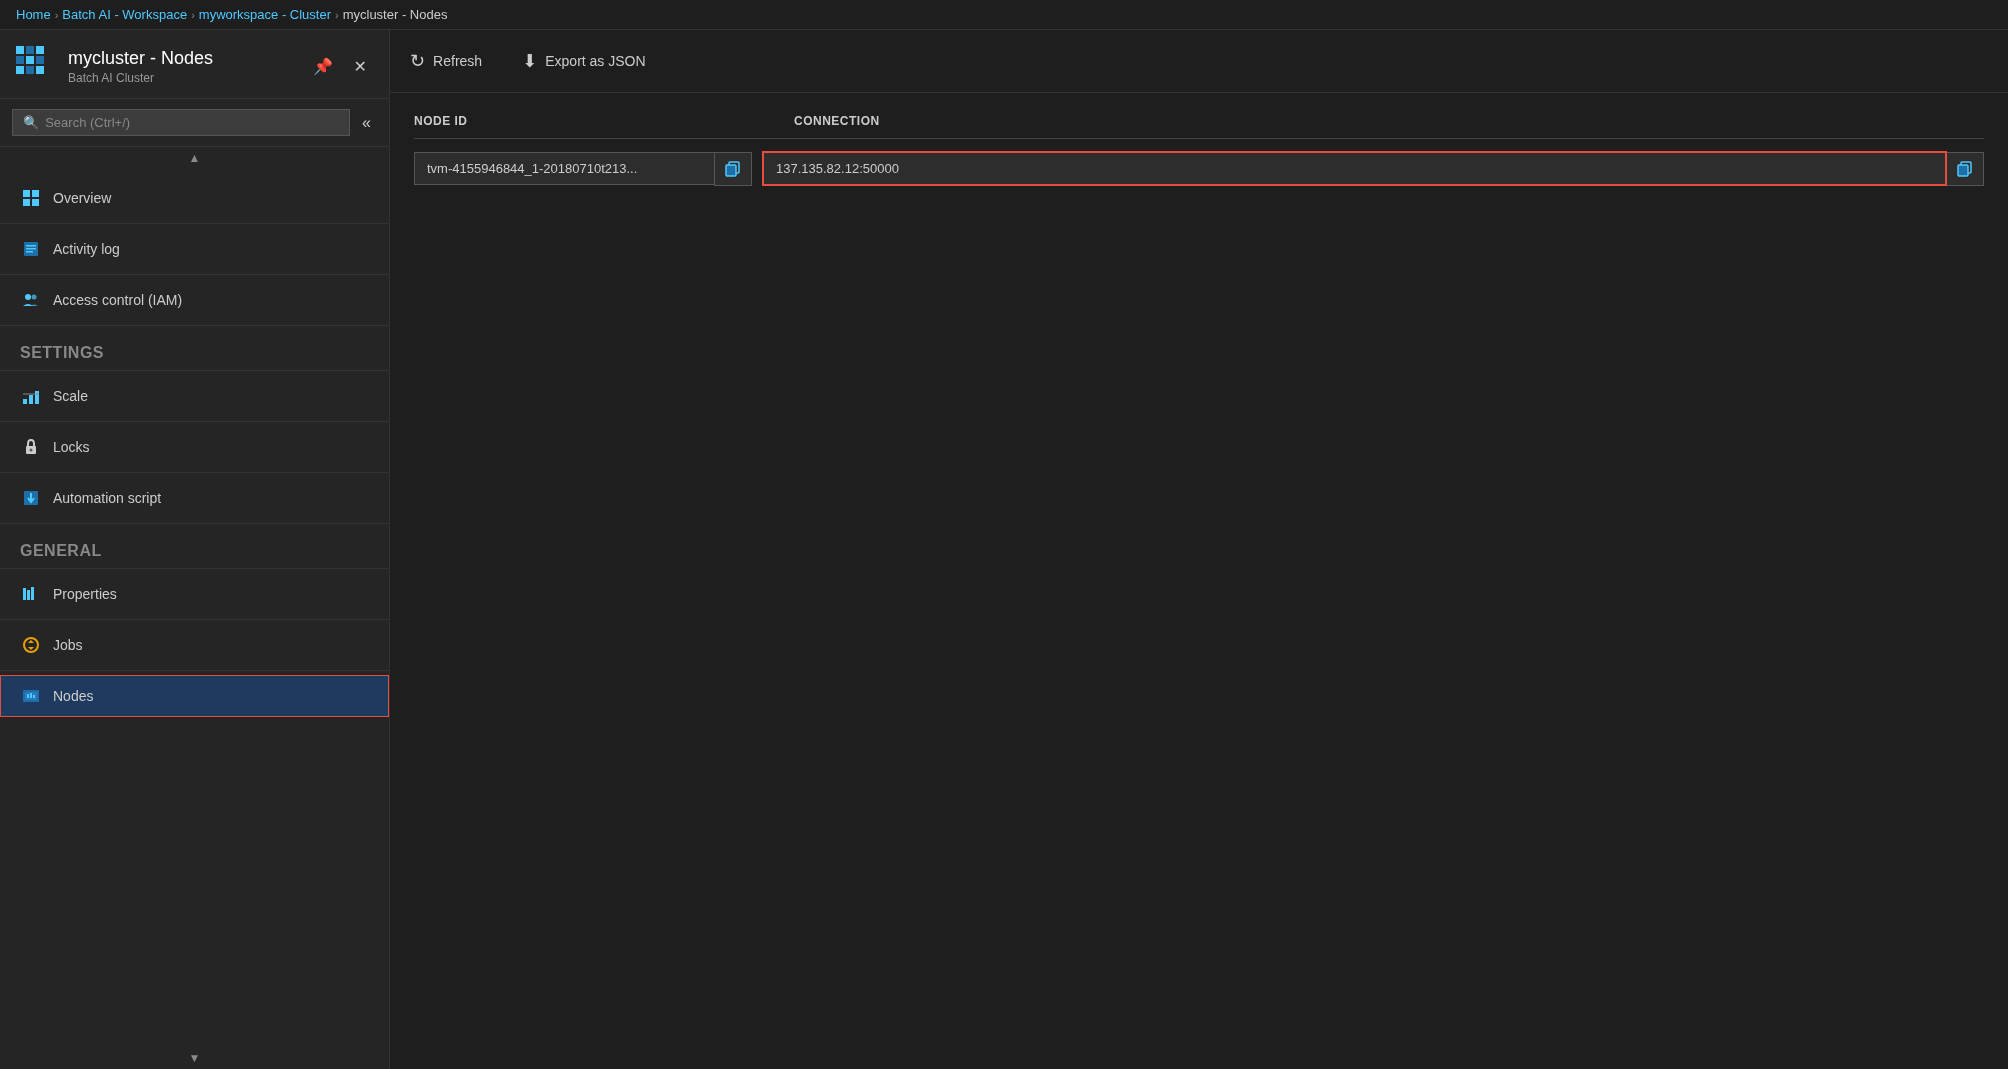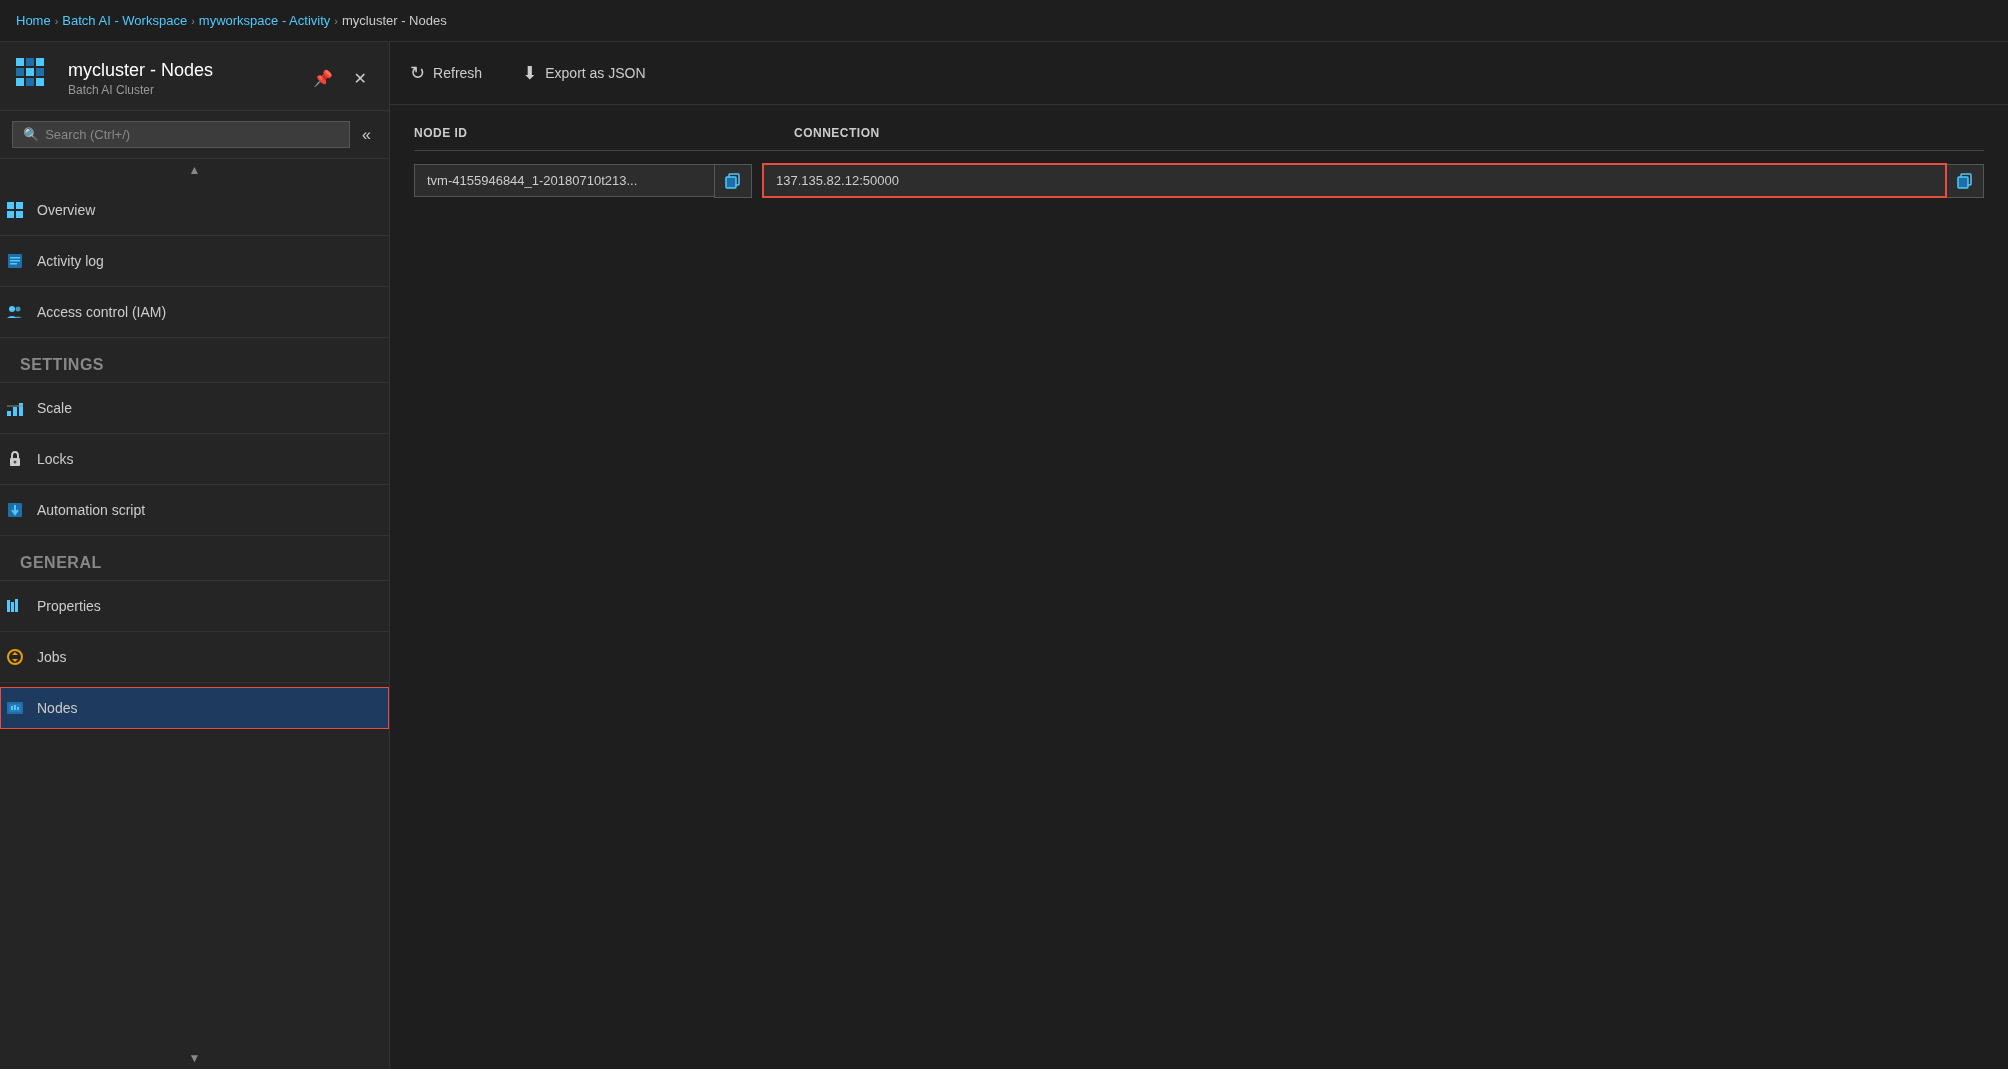--- a/index.html
+++ b/index.html
@@ -11,21 +11,21 @@
       height: 1069px;
       width: 2008px;
       overflow: hidden;
       display: flex;
       flex-direction: column;
     }
 
     
     .breadcrumb-bar {
       background: #1e1e1e;
-      padding: 13px 16px;
+      padding: 7px 16px;
       display: flex;
       align-items: center;
       gap: 4px;
       font-size: 13px;
       border-bottom: 1px solid #333;
       flex-shrink: 0;
     }
     .breadcrumb-link {
       color: #4ec9ff;
       cursor: pointer;
@@ -141,21 +141,21 @@
       padding: 8px 0;
     }
     .nav-list::-webkit-scrollbar { width: 6px; }
     .nav-list::-webkit-scrollbar-track { background: #252526; }
     .nav-list::-webkit-scrollbar-thumb { background: #555; }
 
     .nav-item {
       display: flex;
       align-items: center;
       gap: 12px;
-      padding: 10px 4px;
+      padding: 10px 20px;
       cursor: pointer;
       color: #ccc;
       border: 1px solid transparent;
       position: relative;
     }
     .nav-item.active {
       background: #1e3a5f;
       border: 1px solid #e74c3c;
     }
     .nav-item-label {
@@ -352,21 +352,21 @@
     }
   </style>
 </head>
 <body>
 
 <div class="breadcrumb-bar">
   <a class="breadcrumb-link">Home</a>
   <span class="breadcrumb-sep">›</span>
   <a class="breadcrumb-link">Batch AI - Workspace</a>
   <span class="breadcrumb-sep">›</span>
-  <a class="breadcrumb-link">myworkspace - Activity</a>
+  <a class="breadcrumb-link">myworkspace - Cluster</a>
   <span class="breadcrumb-sep">›</span>
   <span class="breadcrumb-current">mycluster - Nodes</span>
 </div>
 
 <div class="main-layout">
 
   <div class="sidebar">
 
     <div class="app-header">
       <div class="app-icon">

